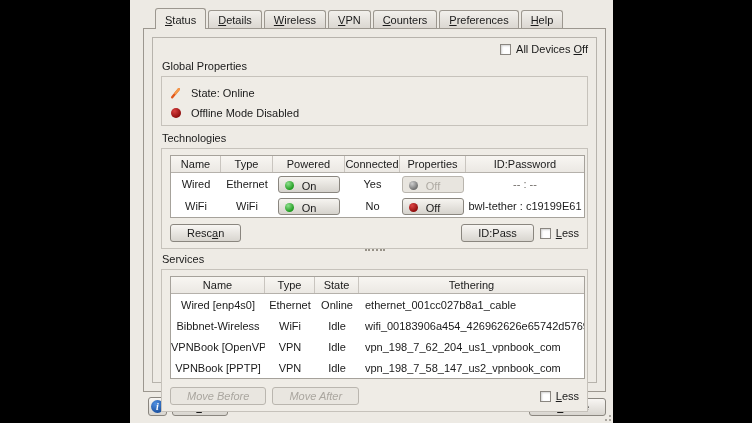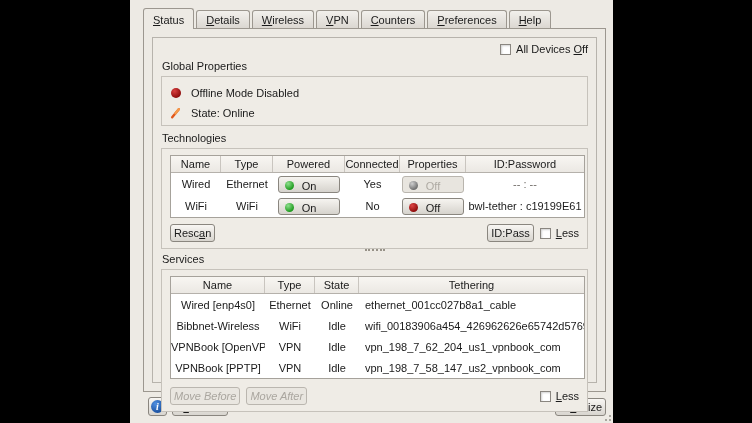--- a/index.html
+++ b/index.html
@@ -7,21 +7,21 @@
   body {
     width:752px; height:423px; background:#000;
     font-family:"Liberation Sans", sans-serif; font-size:11px; color:#1a1a1a;
     position:relative; overflow:hidden;
   }
   .window {
     position:absolute; left:130px; top:0; width:483px; height:423px;
     background:#edeae4; display:flex; flex-direction:column;
   }
   
-  .tabbar { display:flex; align-items:flex-end; padding:21px 7px 0 13px; height:28px; position:relative; z-index:2; }
+  .tabbar { display:flex; align-items:flex-end; padding:21px 7px 0 13px; height:28px; position:relative; z-index:2;margin-left:12px; }
   .tab {
     padding:3px 9px; height:18px; line-height:12px;
     background:linear-gradient(#f2f0ec,#dbd7d1);
     border:1px solid #9c978f; border-bottom:none;
     border-radius:3px 3px 0 0; margin-right:2px; cursor:default; white-space:nowrap;
   }
   .tab.active {
     height:21px; padding-top:5px; background:#edeae4; margin-bottom:-1px;
   }
   .tabpanel {
@@ -69,21 +69,21 @@
     background:linear-gradient(#f6f4f0,#d6d3cd); position:relative;
     display:inline-flex; align-items:flex-end; justify-content:center; cursor:default;
   }
   .led { position:absolute; left:6px; top:4px; width:9px; height:9px; border-radius:50%; }
   .led.green { background:radial-gradient(circle at 35% 30%, #8ee08e, #1d9a1d 72%); }
   .led.red   { background:radial-gradient(circle at 35% 30%, #d44, #8e0c0c 72%); }
   .led.gray  { background:radial-gradient(circle at 35% 30%, #cfcfcf, #6f6f6f 72%); }
   .ledbtn.disabled { color:#aeaaa3; border-color:#b9b5ae; background:#e8e5df; }
   
   .btn {
-    height:18px; padding:2px 3px; line-height:12px;
+    height:18px; padding:2px 16px; line-height:12px;
     background:linear-gradient(#f8f6f3,#d8d5cf); border:1px solid #8a867f;
     border-radius:3px; display:inline-flex; align-items:center; 
     cursor:default; white-space:nowrap;
   }
   .btn.disabled { color:#aaa69f; border-color:#bab6af; background:#e9e6e0;font-style:italic; }
   .action-row { display:flex; align-items:center; margin-top:6px; }
   .spacer { flex:1; }
   .gap { width:6px; }
   
   .splitter { height:9px; display:flex; align-items:center; justify-content:center; }
@@ -133,32 +133,32 @@
         <span class="checkbox">
           <span class="cb-box"></span>
           <span><span>All Devices </span><span class="mn">O</span><span>ff</span></span>
         </span>
       </div>
 
       <div class="section-label">Global Properties</div>
       <div class="groupbox" style="height:50px; margin-bottom:4px;">
         <div class="gp-row">
           <span class="icon-cell">
-              <span class="red-dot"></span>
-            </span>
-          <span>Offline Mode Disabled</span>
-        </div>
-        <div class="gp-row">
-          <span class="icon-cell">
             <svg class="pencil" width="12" height="12" viewBox="0 0 12 12">
               <path d="M2.2 10.3 L8.8 2.2" stroke="#e2571a" stroke-width="2.4" stroke-linecap="round"></path>
               <path d="M5.5 6.3 L8.8 2.2" stroke="#f59a4a" stroke-width="2.4" stroke-linecap="round"></path>
             </svg>
           </span>
           <span>State: Online</span>
+        </div>
+        <div class="gp-row">
+          <span class="icon-cell">
+              <span class="red-dot"></span>
+            </span>
+          <span>Offline Mode Disabled</span>
         </div>
       </div>
 
       <div class="section-label">Technologies</div>
       <div class="groupbox" style="margin-bottom:0;">
         <div class="table tech">
           <div class="thead">
             <div class="th tc1">Name</div>
             <div class="th tc2">Type</div>
             <div class="th tc3">Powered</div>

